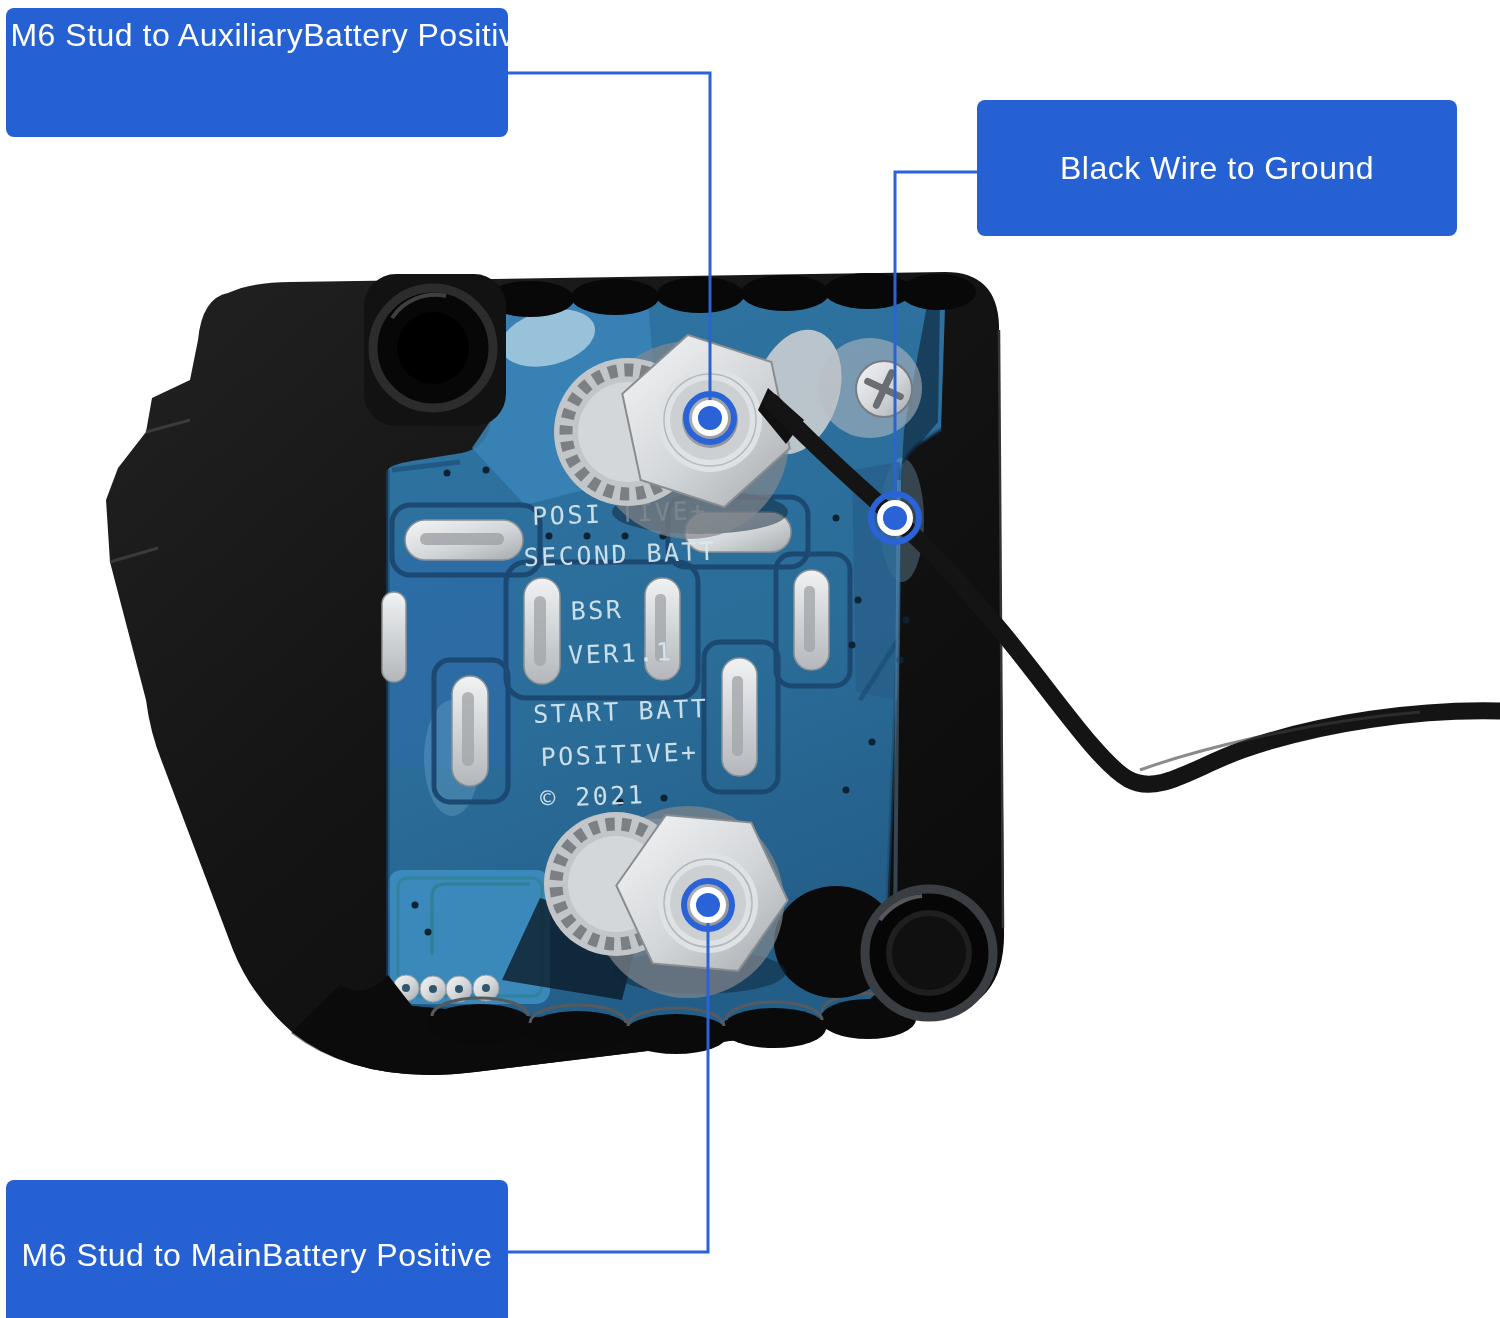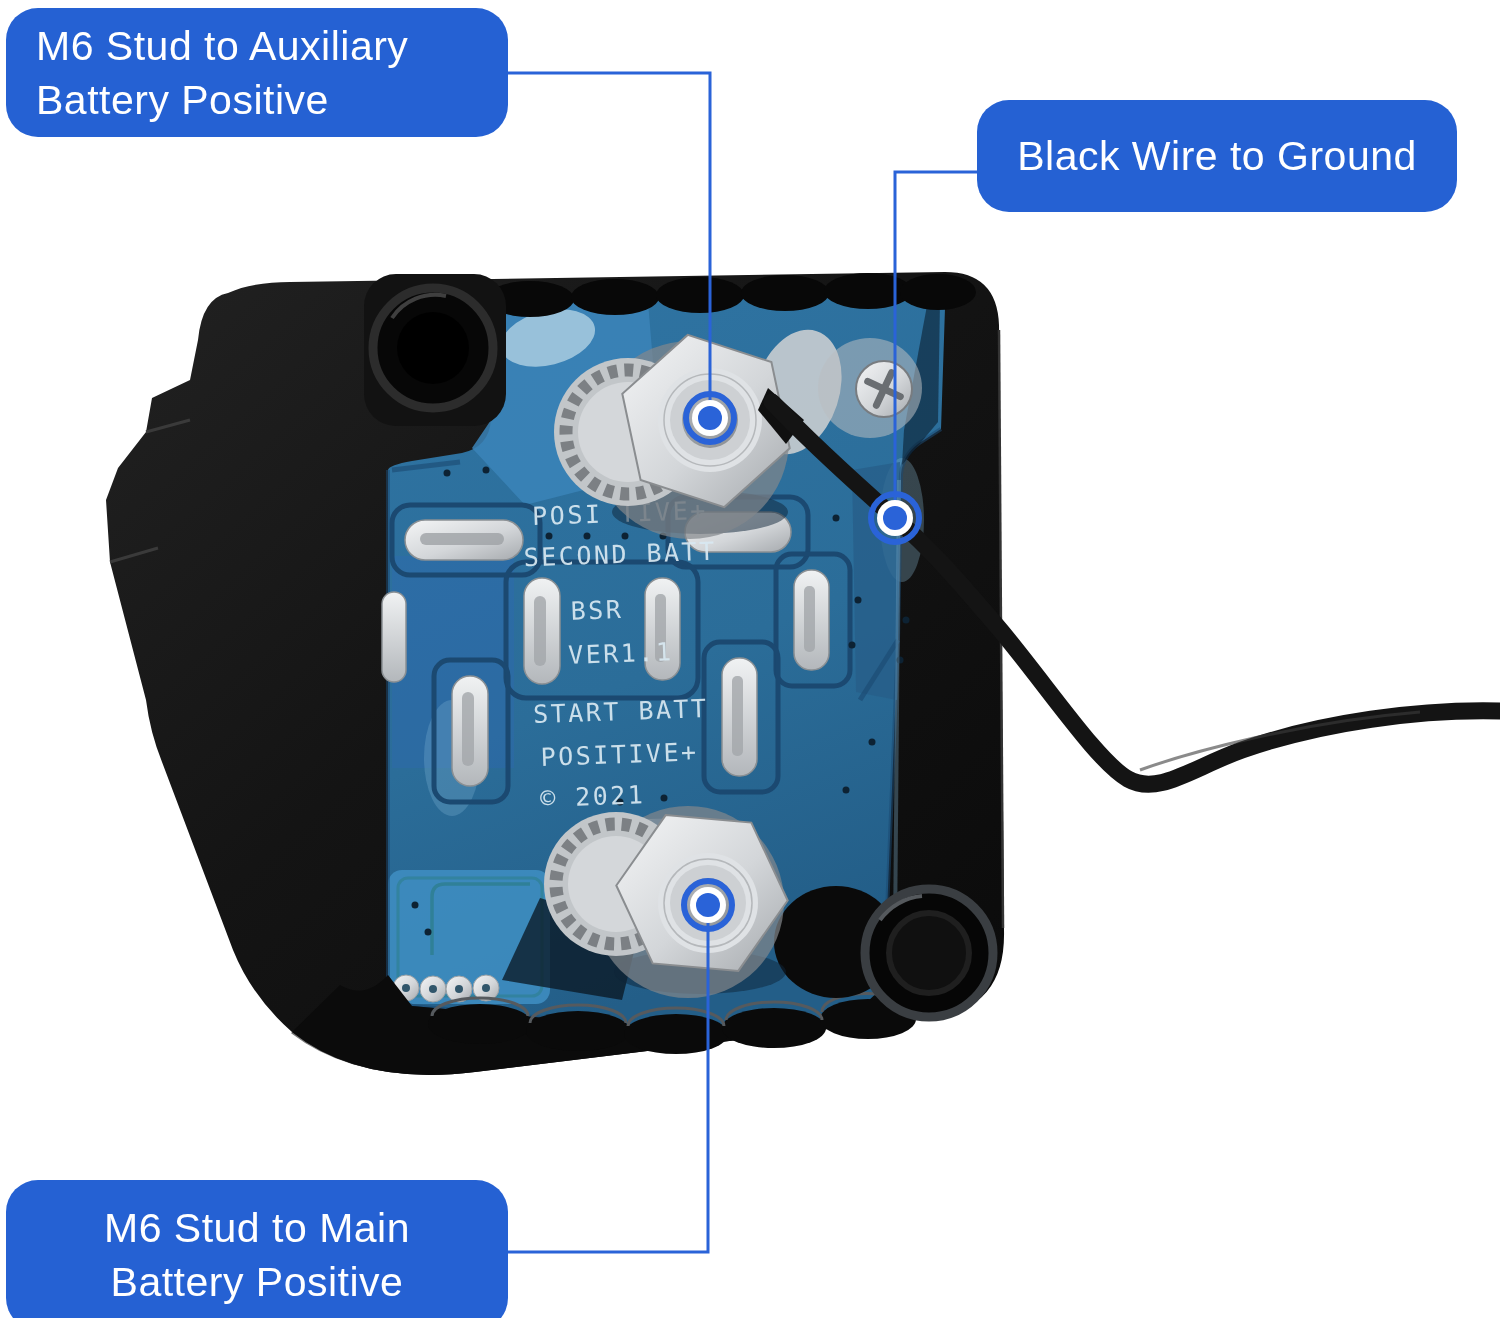--- a/index.html
+++ b/index.html
@@ -1,24 +1,24 @@
 <!DOCTYPE html>
 <html><head>
 <meta charset="utf-8">
 <style>
   html,body{margin:0;padding:0;background:#ffffff;}
   .stage{position:relative;width:1500px;height:1318px;background:#ffffff;overflow:hidden;
          font-family:"Liberation Sans",sans-serif;}
   .stage svg{position:absolute;left:0;top:0;}
-  .callout{position:absolute;background:#2561d3;color:#ffffff;border-radius:32px;
-           display:flex;flex-direction:column;justify-content:center;
-           font-size:41px;line-height:54px;letter-spacing:.5px;font-weight:400;z-index:5;}
+  .callout{position:absolute;background:#2561d3;color:#ffffff;border-radius:8px;
+           display:flex;flex-direction:row;justify-content:center;
+           font-size:32px;line-height:54px;letter-spacing:.5px;font-weight:400;z-index:5;}
   .callout .cl-line{white-space:nowrap;}
   #c-aux{left:6px;top:8px;width:472px;height:129px;padding-left:30px;text-align:left;}
-  #c-ground{left:977px;top:100px;width:480px;height:112px;align-items:center;text-align:center;}
+  #c-ground{left:977px;top:100px;width:480px;height:136px;align-items:center;text-align:center;}
   #c-main{left:6px;top:1180px;width:502px;height:150px;align-items:center;text-align:center;}
   .silk{font-family:"DejaVu Sans Mono","Liberation Mono",monospace;fill:#d9e9f2;opacity:.92;
         letter-spacing:2.5px;}
 </style>
 </head>
 <body>
 
 <div class="stage">
 
 <svg width="1500" height="1318" viewBox="0 0 1500 1318">

